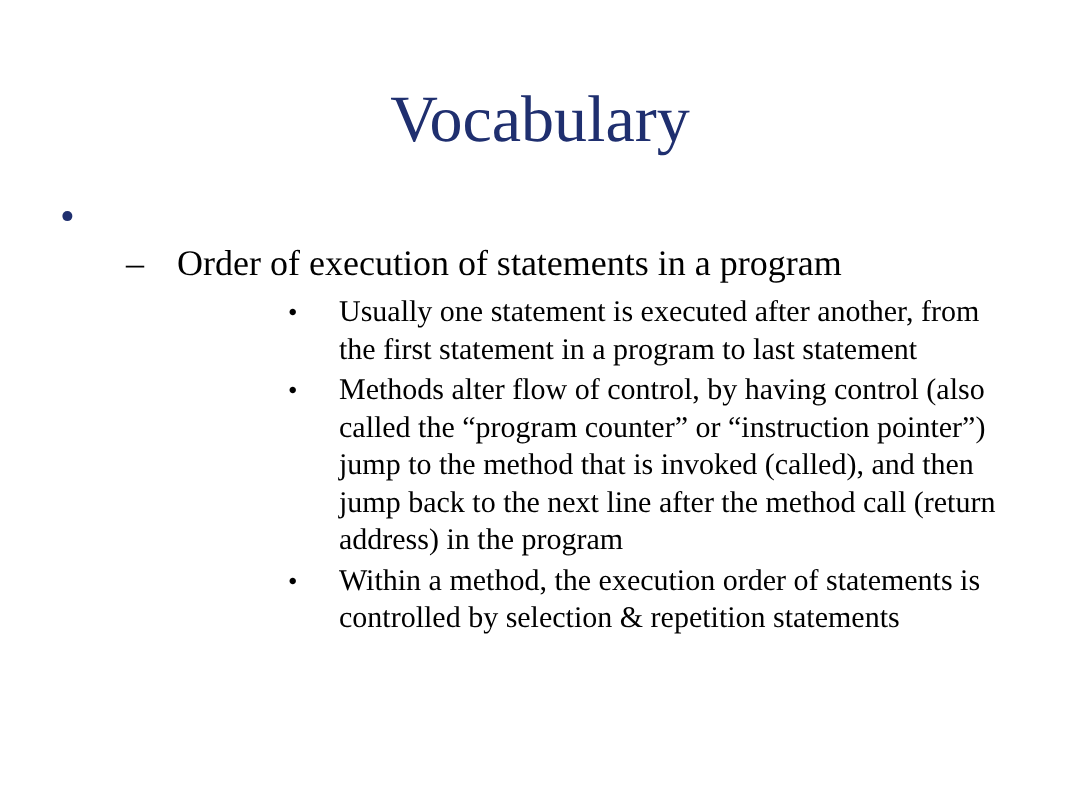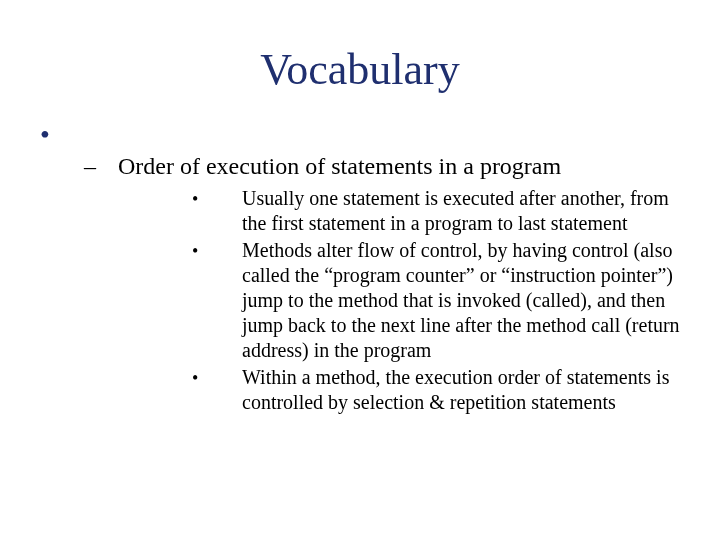--- a/index.html
+++ b/index.html
@@ -8,21 +8,21 @@
     width: 720px;
     height: 540px;
     background: #fff;
     font-family: "Times New Roman", Times, serif;
     color: #000;
   }
   .slide {
     box-sizing: border-box;
     width: 720px;
     height: 540px;
-    padding: 26px 40px 30px 40px;
+    padding: 36px 40px 30px 40px;
     position: relative;
   }
   .title {
     text-align: center;
     font-size: 44px;
     color: #1f2f6f;
     margin: 18px 0 24px 0;
     font-weight: normal;
   }
   .l1 {
@@ -63,21 +63,20 @@
     line-height: 1.25;
     margin-bottom: 2px;
   }
   .l3-bullet {
     width: 34px;
     flex: 0 0 34px;
     font-size: 18px;
   }
   .l3-text {
     max-width: 520px;
-    margin-left: 16px;
   }
 </style>
 </head>
 <body>
 
 <div class="slide">
 
   <div class="title">Vocabulary</div>
 
   <div class="l1">

